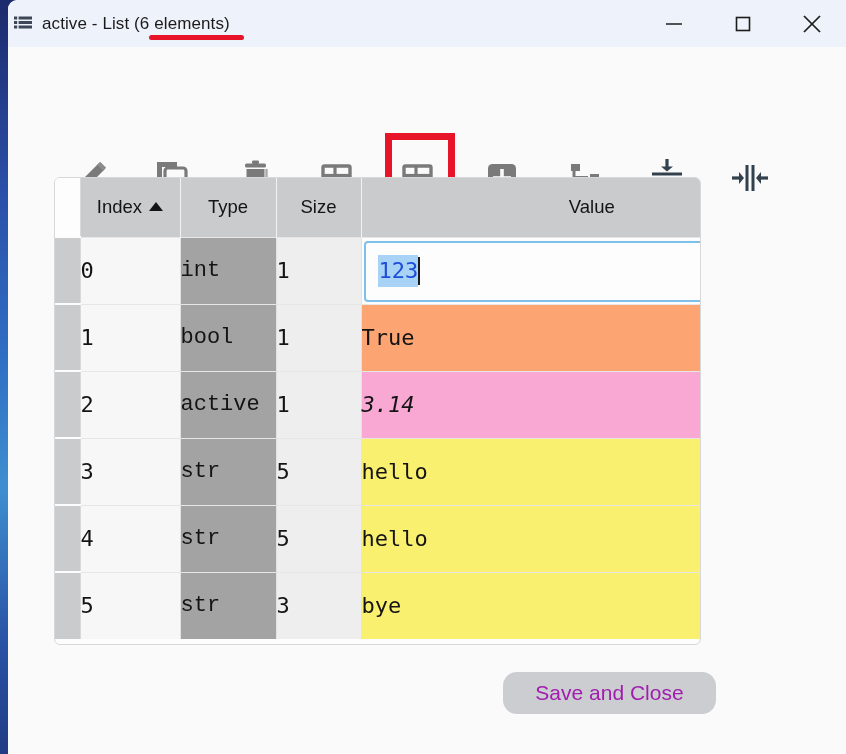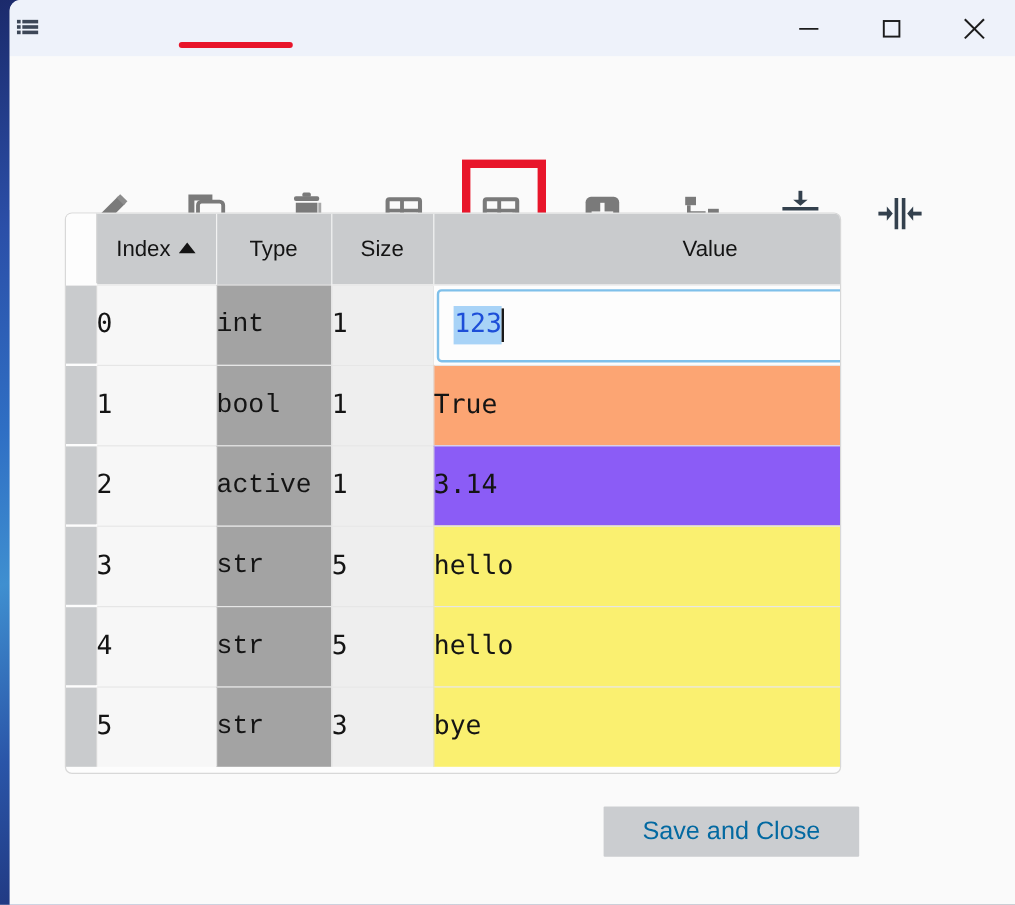--- a/index.html
+++ b/index.html
@@ -232,22 +232,22 @@
     top: 672px;
     width: 838px;
     height: 66px;
   }
   .btn {
     position: absolute;
     top: 0;
     height: 42px;
     background: #cbcdd0;
     border: none;
-    border-radius: 1px;
-    color: #0369a1;
+    border-radius: 14px;
+    color: #a21caf;
     font-family: "Liberation Sans", sans-serif;
     font-size: 21px;
     cursor: default;
     padding: 0 18px;
   }
   #btn-save-close { left: 495px; width: 213px; }
   #btn-close      { left: 722px; width: 108px; }
 </style>
 </head>
 <body>
@@ -261,20 +261,21 @@
       <span class="tb-icon">
         <svg class="tb-icon" viewBox="0 0 18 16" xmlns="http://www.w3.org/2000/svg">
           <rect x="0" y="0.5" width="3.2" height="3" fill="#3d4757"></rect>
           <rect x="4.6" y="0.5" width="13.4" height="3" fill="#3d4757"></rect>
           <rect x="0" y="5" width="3.2" height="3" fill="#3d4757"></rect>
           <rect x="4.6" y="5" width="13.4" height="3" fill="#3d4757"></rect>
           <rect x="0" y="9.5" width="3.2" height="3" fill="#3d4757"></rect>
           <rect x="4.6" y="9.5" width="13.4" height="3" fill="#3d4757"></rect>
         </svg>
       </span>
+      <span id="title-text">active - List (6 elements)</span>
     </div>
 
     <div id="title-underline"></div>
 
     <div id="winbuttons">
       <div class="winbtn">
         <svg width="18" height="18" viewBox="0 0 18 18">
           <line x1="1" y1="9" x2="17" y2="9" stroke="#1c1c1c" stroke-width="1.5"></line>
         </svg>
       </div>
@@ -439,21 +440,21 @@
           <td class="cell-type">bool</td>
           <td class="cell-size">1</td>
           <td class="cell-value" style="background: rgb(252, 165, 115);">True</td>
         </tr>
 
         <tr>
           <td class="handle"></td>
           <td class="cell-index">2</td>
           <td class="cell-type">active</td>
           <td class="cell-size">1</td>
-          <td class="cell-value" style="background: #8b5cf6;">3.14</td>
+          <td class="cell-value" style="background: #f9a8d4; font-style: italic;">3.14</td>
         </tr>
 
         <tr>
           <td class="handle"></td>
           <td class="cell-index">3</td>
           <td class="cell-type">str</td>
           <td class="cell-size">5</td>
           <td class="cell-value" style="background: rgb(250, 240, 112);">hello</td>
         </tr>
 

